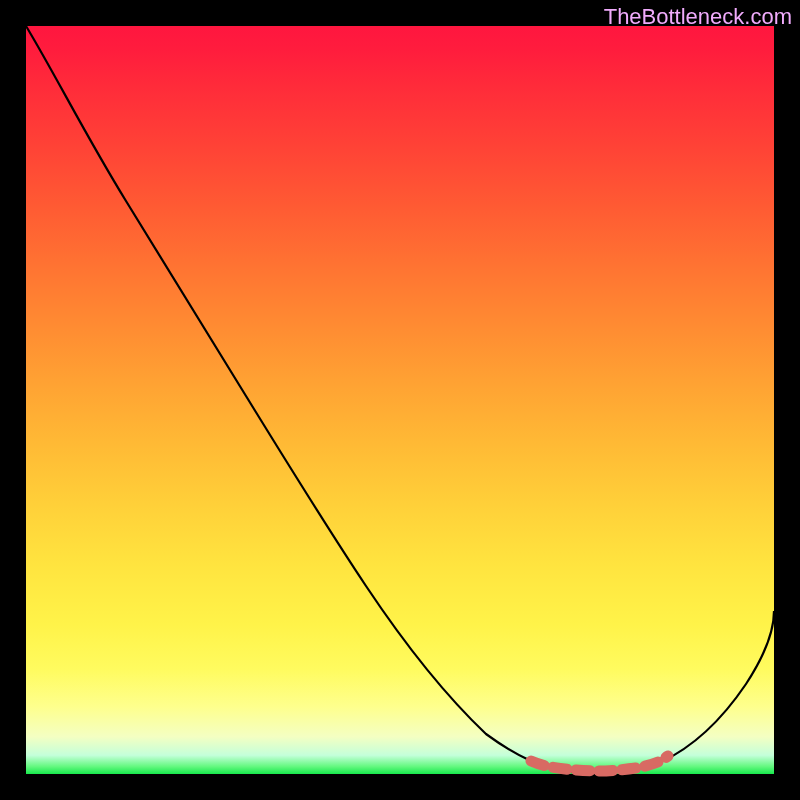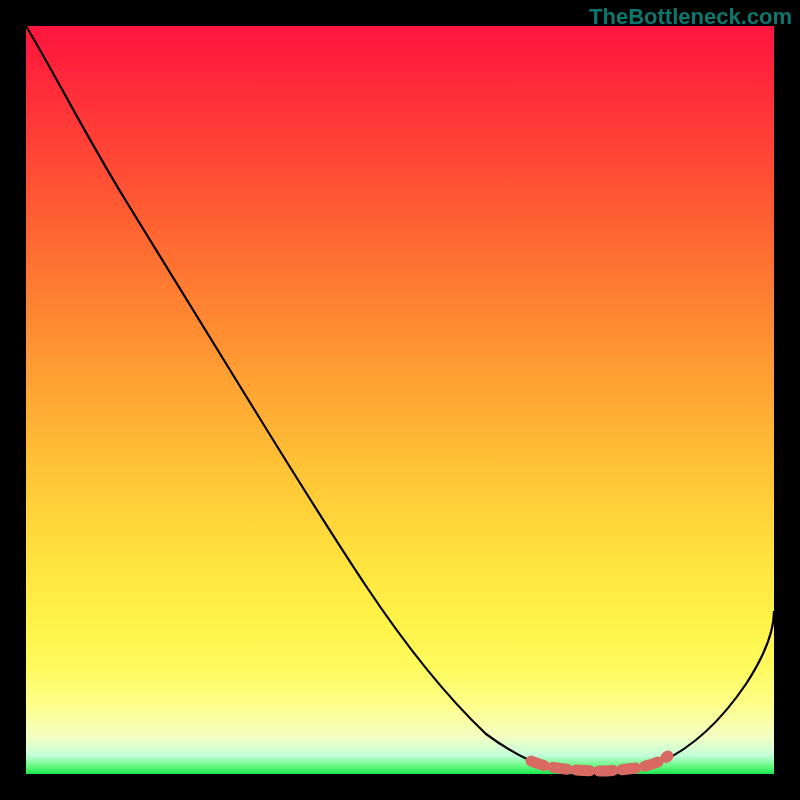--- a/index.html
+++ b/index.html
@@ -1,17 +1,17 @@
 <!DOCTYPE html>
 <html><head>
 <meta charset="utf-8">
 <style>
   * { margin: 0; padding: 0; box-sizing: border-box; }
   body { width: 800px; height: 800px; background: #000; position: relative; font-family: Arial, sans-serif; }
-  .watermark { position: absolute; top: 4px; right: 8px; color: #0f766e; font-size: 22px; font-weight: 700; z-index: 10; text-align: right; }
+  .watermark { position: absolute; top: 4px; right: 8px; color: #f0abfc; font-size: 22px; font-weight: 400; z-index: 10; text-align: right; }
   .plot-area { position: absolute; top: 26px; left: 26px; width: 748px; height: 748px; }
   .gradient-bg { position: absolute; inset: 0; background: linear-gradient(to bottom,
       #ff163f 0%,
       #ff1c3d 3%,
       #ff2b3a 8%,
       #ff4236 16%,
       #ff5a33 24%,
       #ff7332 32%,
       #ff8b32 40%,
       #ffa333 48%,

